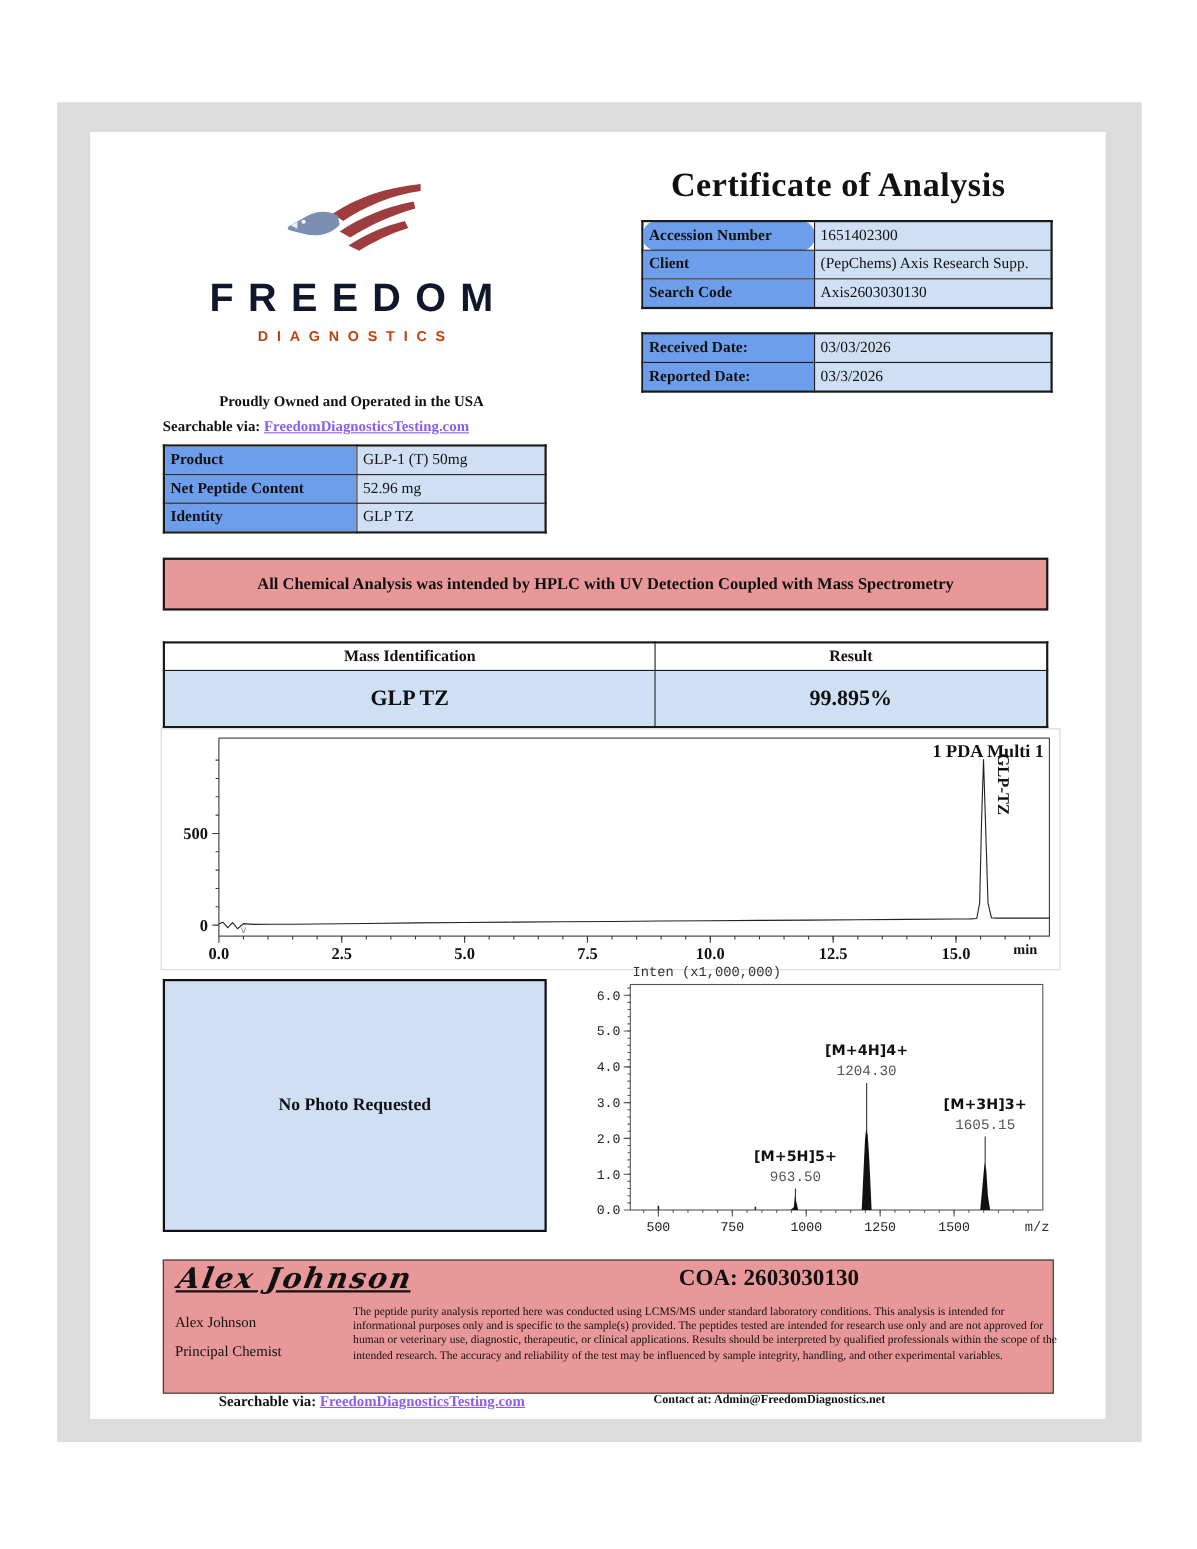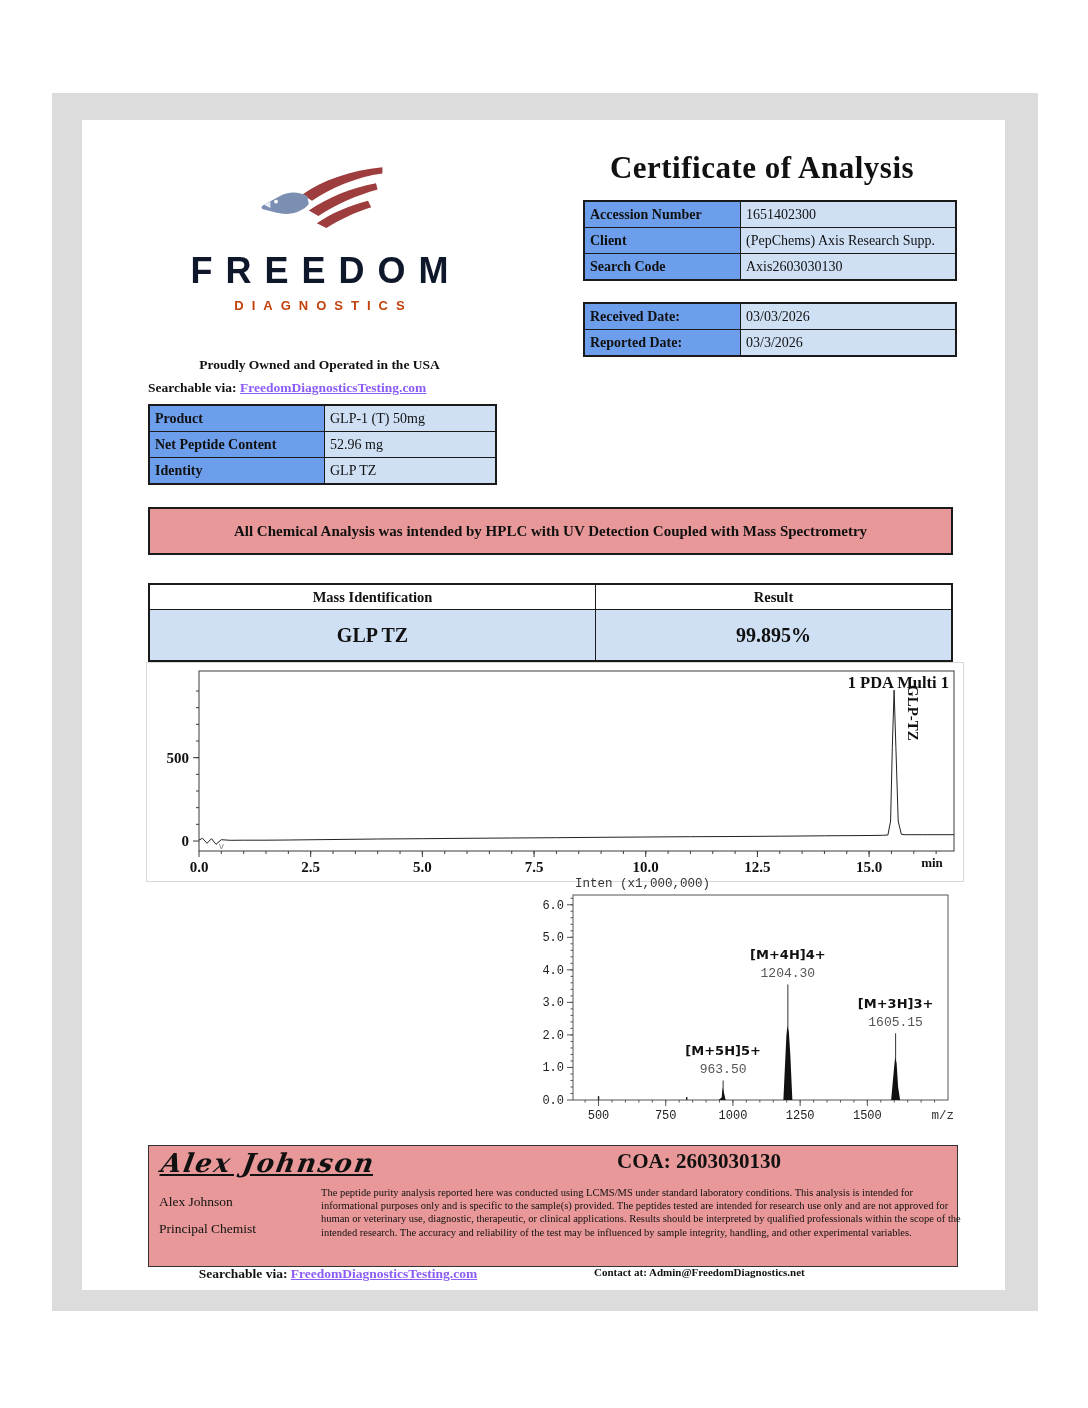--- a/index.html
+++ b/index.html
@@ -93,21 +93,21 @@
     <div class="searchtop">
       <span>Searchable via:</span>
       <span class="link">FreedomDiagnosticsTesting.com</span>
     </div>
 
     <div class="title">Certificate of Analysis</div>
 
     <table class="tbl" style="left:501px;top:80px;width:374px;">
       <tbody>
           <tr>
-        <td class="lab" style="width:145px;">Accession Number</td>
+        <td class="lab" style="width:145px;border-radius:13px;">Accession Number</td>
         <td class="val">1651402300</td>
           </tr>
       <tr>
         <td class="lab">Client</td>
         <td class="val">(PepChems) Axis Research Supp.</td>
           </tr>
       <tr>
         <td class="lab">Search Code</td>
         <td class="val">Axis2603030130</td>
           </tr>
@@ -224,20 +224,21 @@
           <line x1="722.1183431952663" y1="188" x2="722.1183431952663" y2="194" stroke="#3a3a3a"></line>
           <text x="722.1183431952663" y="209" class="cl" text-anchor="middle">15.0</text>
           <text x="785" y="204" class="cm" text-anchor="middle">min</text>
           <text x="802" y="25" class="ct" text-anchor="end">1 PDA Multi 1</text>
           <polyline points="52.0,177.0 55.6,175.3 60.0,180.3 64.5,175.7 69.0,181.3 74.3,176.7 83.3,177.3 96.7,177.2 119.0,177.2 141.3,177.0 186.0,176.5 230.7,176.0 275.4,175.7 320.0,175.3 364.7,175.0 409.4,174.7 454.1,174.3 498.7,174.0 543.4,173.7 588.1,173.5 632.8,173.2 677.4,172.8 722.1,172.5 735.5,172.3 740.9,172.0 743.6,158.0 745.3,84.7 747.1,27.2 748.9,84.7 751.2,158.0 754.3,171.3 757.9,171.7 775.7,171.7 807.0,171.7" fill="none" stroke="#222" stroke-width="1"></polyline>
           <text x="760.689349112426" y="22" class="cp" text-anchor="start" transform="rotate(90 760.689349112426 22)">GLP-TZ</text>
           <text x="74.33727810650888" y="185.5" class="cv" text-anchor="middle">v</text>
         </svg>
     </div>
 
+    <div class="nophoto">No Photo Requested</div>
 
     <svg id="spec-svg" width="432" height="260">
         <rect x="43" y="21" width="375" height="205" fill="none" stroke="#555" stroke-width="1"></rect>
         <line x1="40.5" y1="219.4920634920635" x2="43" y2="219.4920634920635" stroke="#555"></line>
         <line x1="40.5" y1="212.984126984127" x2="43" y2="212.984126984127" stroke="#555"></line>
         <line x1="40.5" y1="206.47619047619048" x2="43" y2="206.47619047619048" stroke="#555"></line>
         <line x1="40.5" y1="199.96825396825398" x2="43" y2="199.96825396825398" stroke="#555"></line>
         <line x1="40.5" y1="193.46031746031747" x2="43" y2="193.46031746031747" stroke="#555"></line>
         <line x1="40.5" y1="186.95238095238096" x2="43" y2="186.95238095238096" stroke="#555"></line>
         <line x1="40.5" y1="180.44444444444446" x2="43" y2="180.44444444444446" stroke="#555"></line>

